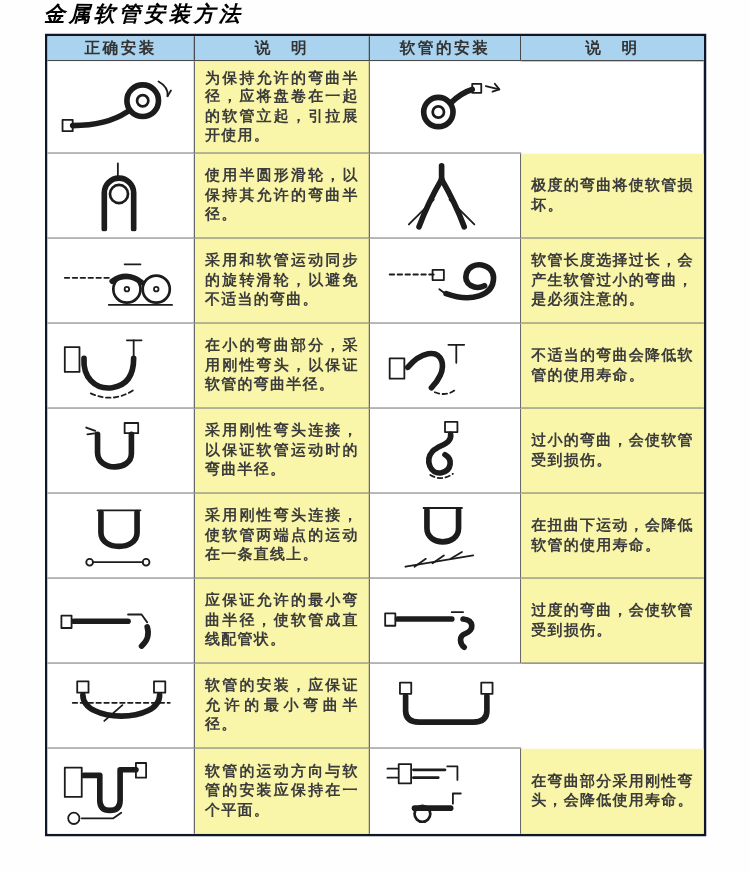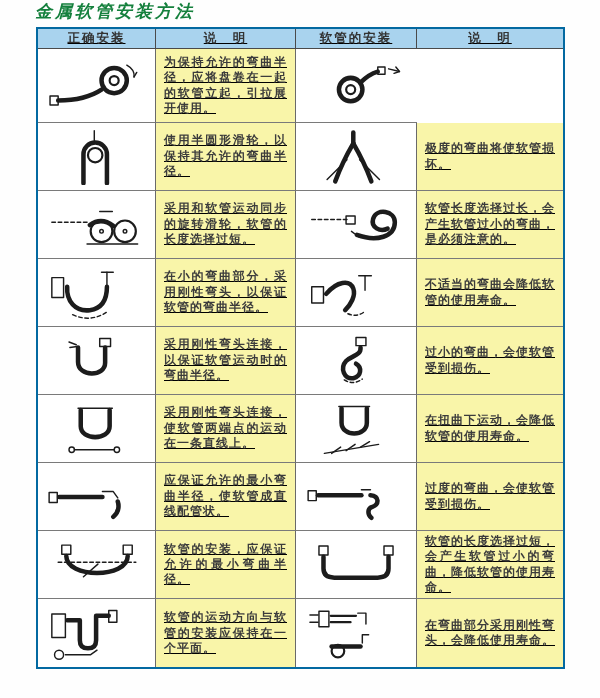--- a/index.html
+++ b/index.html
@@ -11,25 +11,25 @@
   html,body{margin:0;padding:0}
   body{
     width:600px;height:698px;position:relative;overflow:hidden;
     background:#fefefe;
     font-family:"DejaVu Sans","Liberation Sans",sans-serif;
   }
   .title{
     position:absolute;left:35px;top:0px;margin:0;
     font-family:"DejaVu Serif","Liberation Serif",serif;
     font-style:italic;font-weight:bold;
-    font-size:17px;letter-spacing:3px;color:#15803d;
+    font-size:17px;letter-spacing:3px;color:#000000;
   }
   .tbl{
     position:absolute;left:36px;top:27px;width:529px;
-    border:2px solid #0369a1;background:#fff;text-decoration:underline;
+    border:2px solid #0f172a;background:#fff;
   }
   .hrow,.row{display:grid;grid-template-columns:118px 140px 121px 146px}
   .hcell{
     background:var(--header-bg);
     border-right:1px solid #4a4a4a;border-bottom:1px solid #4a4a4a;
     height:20px;display:flex;align-items:center;justify-content:center;
     font-size:12.5px;font-weight:bold;color:#333;letter-spacing:2px;
   }
   .hcell:last-child{border-right:none}
   .row{min-height:68px}
@@ -121,21 +121,21 @@
               <path class="thin" d="M58 16h14"></path>
               <circle class="mid" cx="60" cy="38" r="12"></circle>
               <circle class="thin" cx="60" cy="38" r="2"></circle>
               <circle class="mid" cx="86" cy="38" r="12"></circle>
               <circle class="thin" cx="86" cy="38" r="2"></circle>
               <path d="M47 31Q60 22 73 32"></path>
               <path class="thin" d="M44 52h56"></path>
             </svg>
     </div>
     <div class="cell note">
-      <p>采用和软管运动同步的旋转滑轮，软管的长度选择过短。</p>
+      <p>采用和软管运动同步的旋转滑轮，以避免不适当的弯曲。</p>
     </div>
     <div class="cell img">
       <svg class="art" viewBox="0 0 110 62">
               <path class="thin dash" d="M6 25h40"></path>
               <rect class="thin" x="44" y="21" width="10" height="9"></rect>
               <path d="M56 42c22 8 42 2 42-14c0-13-20-16-24-4c-3 10 8 15 16 11"></path>
               <path class="thin" d="M50 38l8 6"></path>
             </svg>
     </div>
     <div class="cell note">
@@ -257,23 +257,20 @@
     </div>
     <div class="cell note">
       <p>软管的安装，应保证允许的最小弯曲半径。</p>
     </div>
     <div class="cell img">
       <svg class="art" viewBox="0 0 110 62">
               <rect class="thin" x="14" y="10" width="10" height="10"></rect>
               <rect class="thin" x="86" y="10" width="10" height="10"></rect>
               <path d="M19 22v13q0 10 12 10h48q12 0 12-10V22"></path>
             </svg>
-    </div>
-    <div class="cell note">
-      <p>软管的长度选择过短，会产生软管过小的弯曲，降低软管的使用寿命。</p>
     </div>
   </div>
 
   <div class="row r8">
     <div class="cell img">
       <svg class="art" viewBox="0 0 110 62">
               <rect class="thin" x="5" y="10" width="15" height="26"></rect>
               <path d="M22 17h14v22q0 9 9 9t9-9V12h14"></path>
               <rect class="thin" x="68" y="6" width="9" height="13"></rect>
               <circle class="thin" cx="13" cy="55" r="5"></circle>

